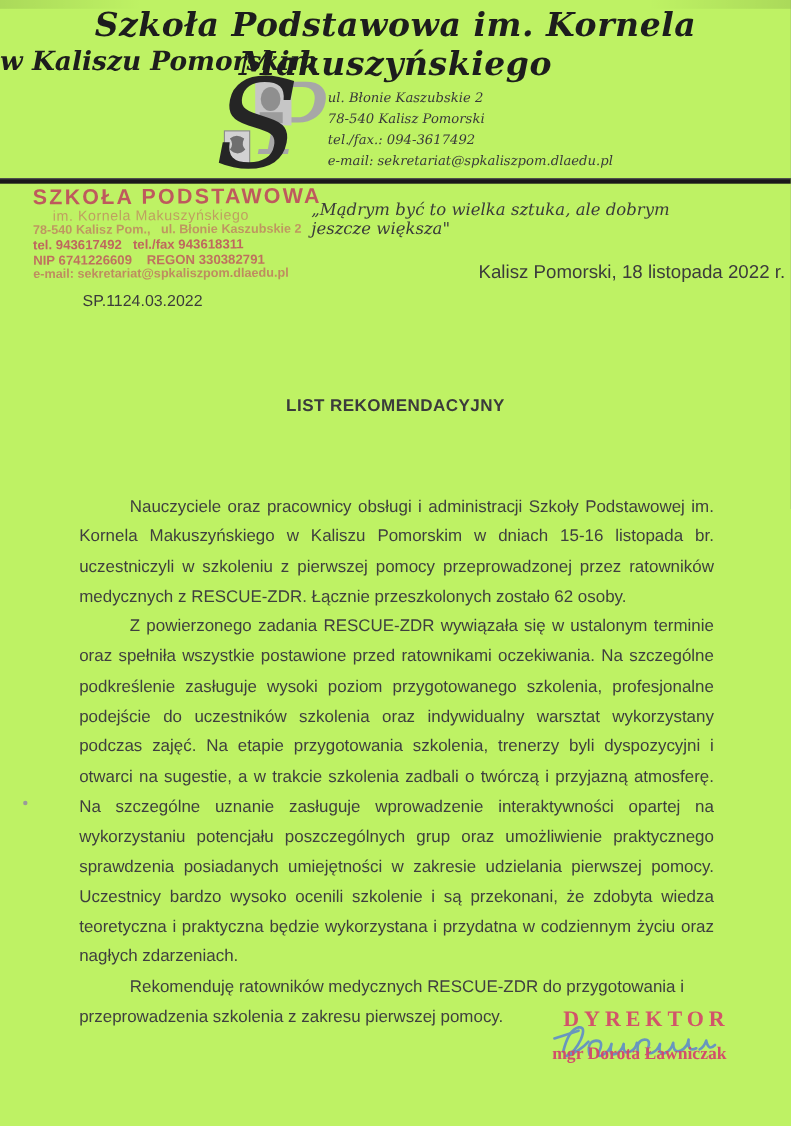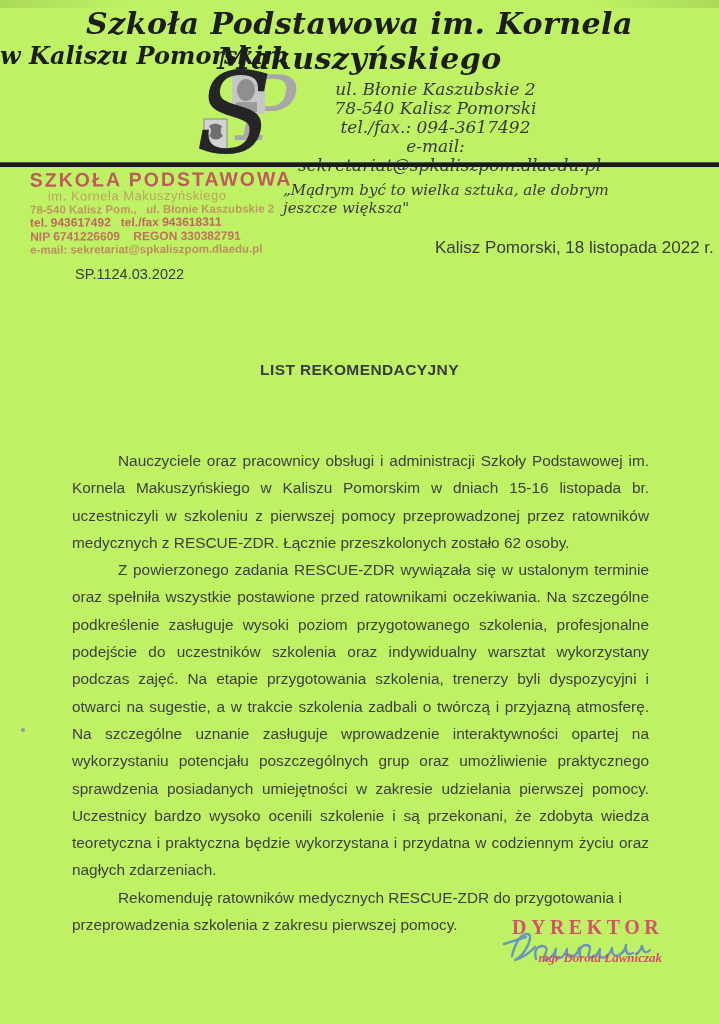--- a/index.html
+++ b/index.html
@@ -33,24 +33,24 @@
     position: absolute; top: 41px; left: 0; width: 100%;
     text-align: left;
     font-family: "DejaVu Serif", serif;
     font-style: italic; font-weight: bold;
     font-size: 24px;
     color: #1d1d1d;
   }
   .logo { position: absolute; left: 192px; top: 66px; width: 120px; height: 97px; }
   .address-block {
     position: absolute; left: 298px; top: 80px; width: 275px;
-    text-align: center;
+    text-align: left;
     font-family: "DejaVu Serif", serif;
     font-style: italic;
-    font-size: 17px; line-height: 19px;
+    font-size: 12px; line-height: 19px;
     color: #3a3a3a;
   }
   .rule {
     position: absolute; top: 162px; left: 0; width: 719px; height: 5px;
     background: #191919;
     border-top: 1px solid #555;
   }
 
   
   .stamp {
@@ -107,23 +107,23 @@
   .sig-role {
     position: absolute; left: 512px; top: 916px;
     font-family: "Liberation Serif", serif;
     font-weight: bold; font-size: 20px; letter-spacing: 4.5px;
     color: #d4476b; opacity: .92;
   }
   .sig-script { position: absolute; left: 498px; top: 924px; width: 160px; height: 46px; }
   .sig-name {
     position: absolute; left: 502px; top: 950px; width: 160px;
     font-family: "Liberation Serif", serif;
-    font-style: italic; font-weight: bold; font-size: 13px;
+    font-weight: bold; font-size: 16px;
     color: #d4476b; opacity: .95;
-    text-align: right;
+    text-align: left;
   }
 </style>
 </head>
 <body>
 
 <div class="page">
 
   <div class="school-name-1">Szkoła Podstawowa im. Kornela Makuszyńskiego</div>
   <div class="school-name-2">w Kaliszu Pomorskim</div>
 

